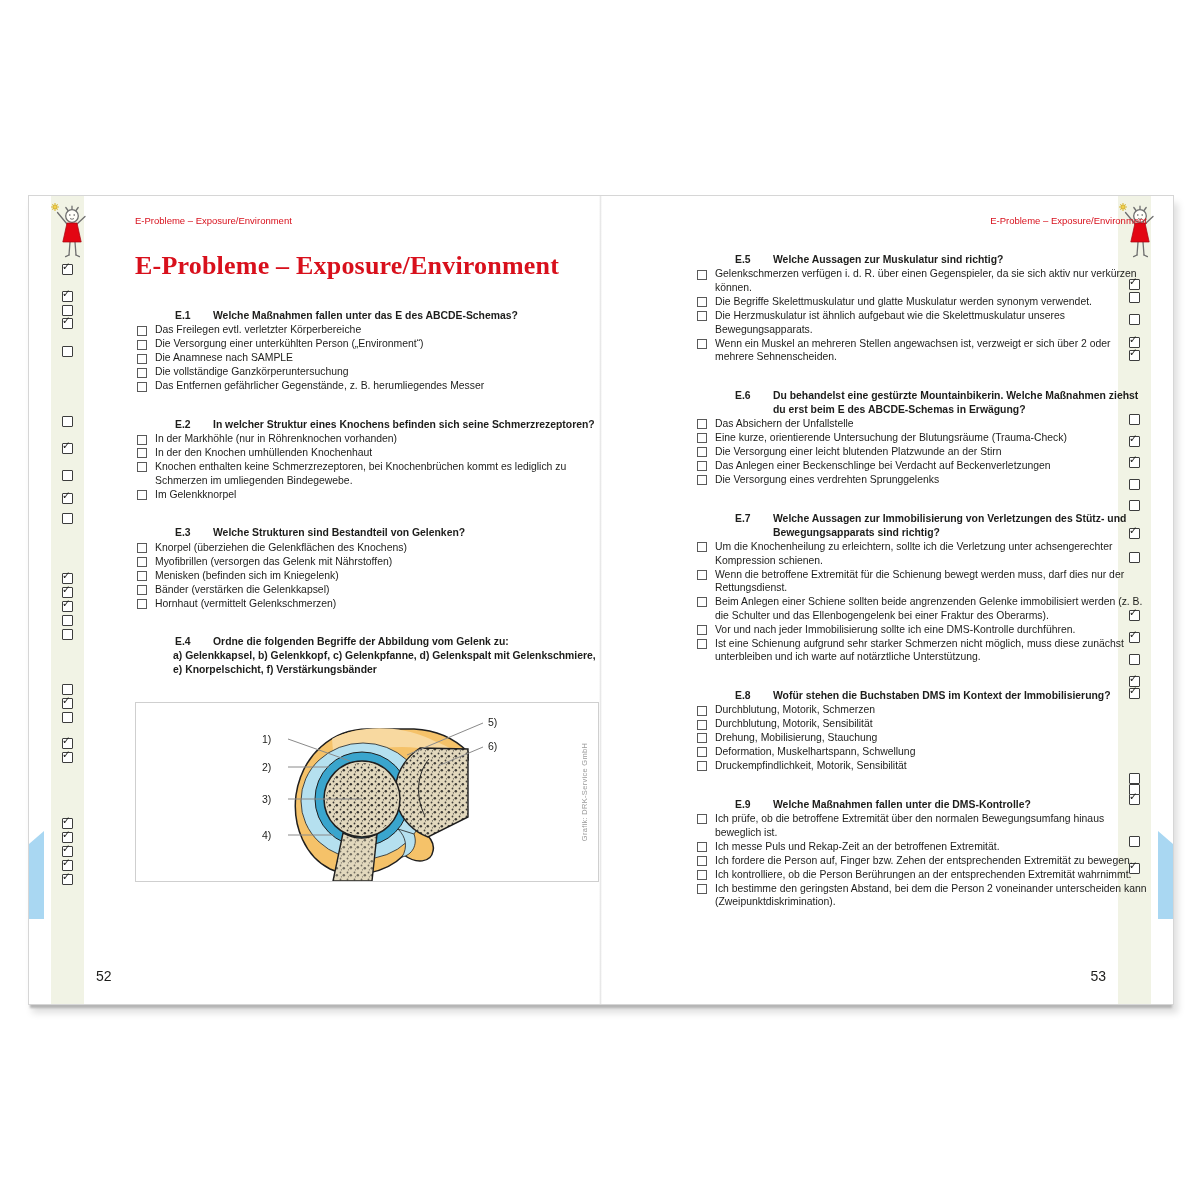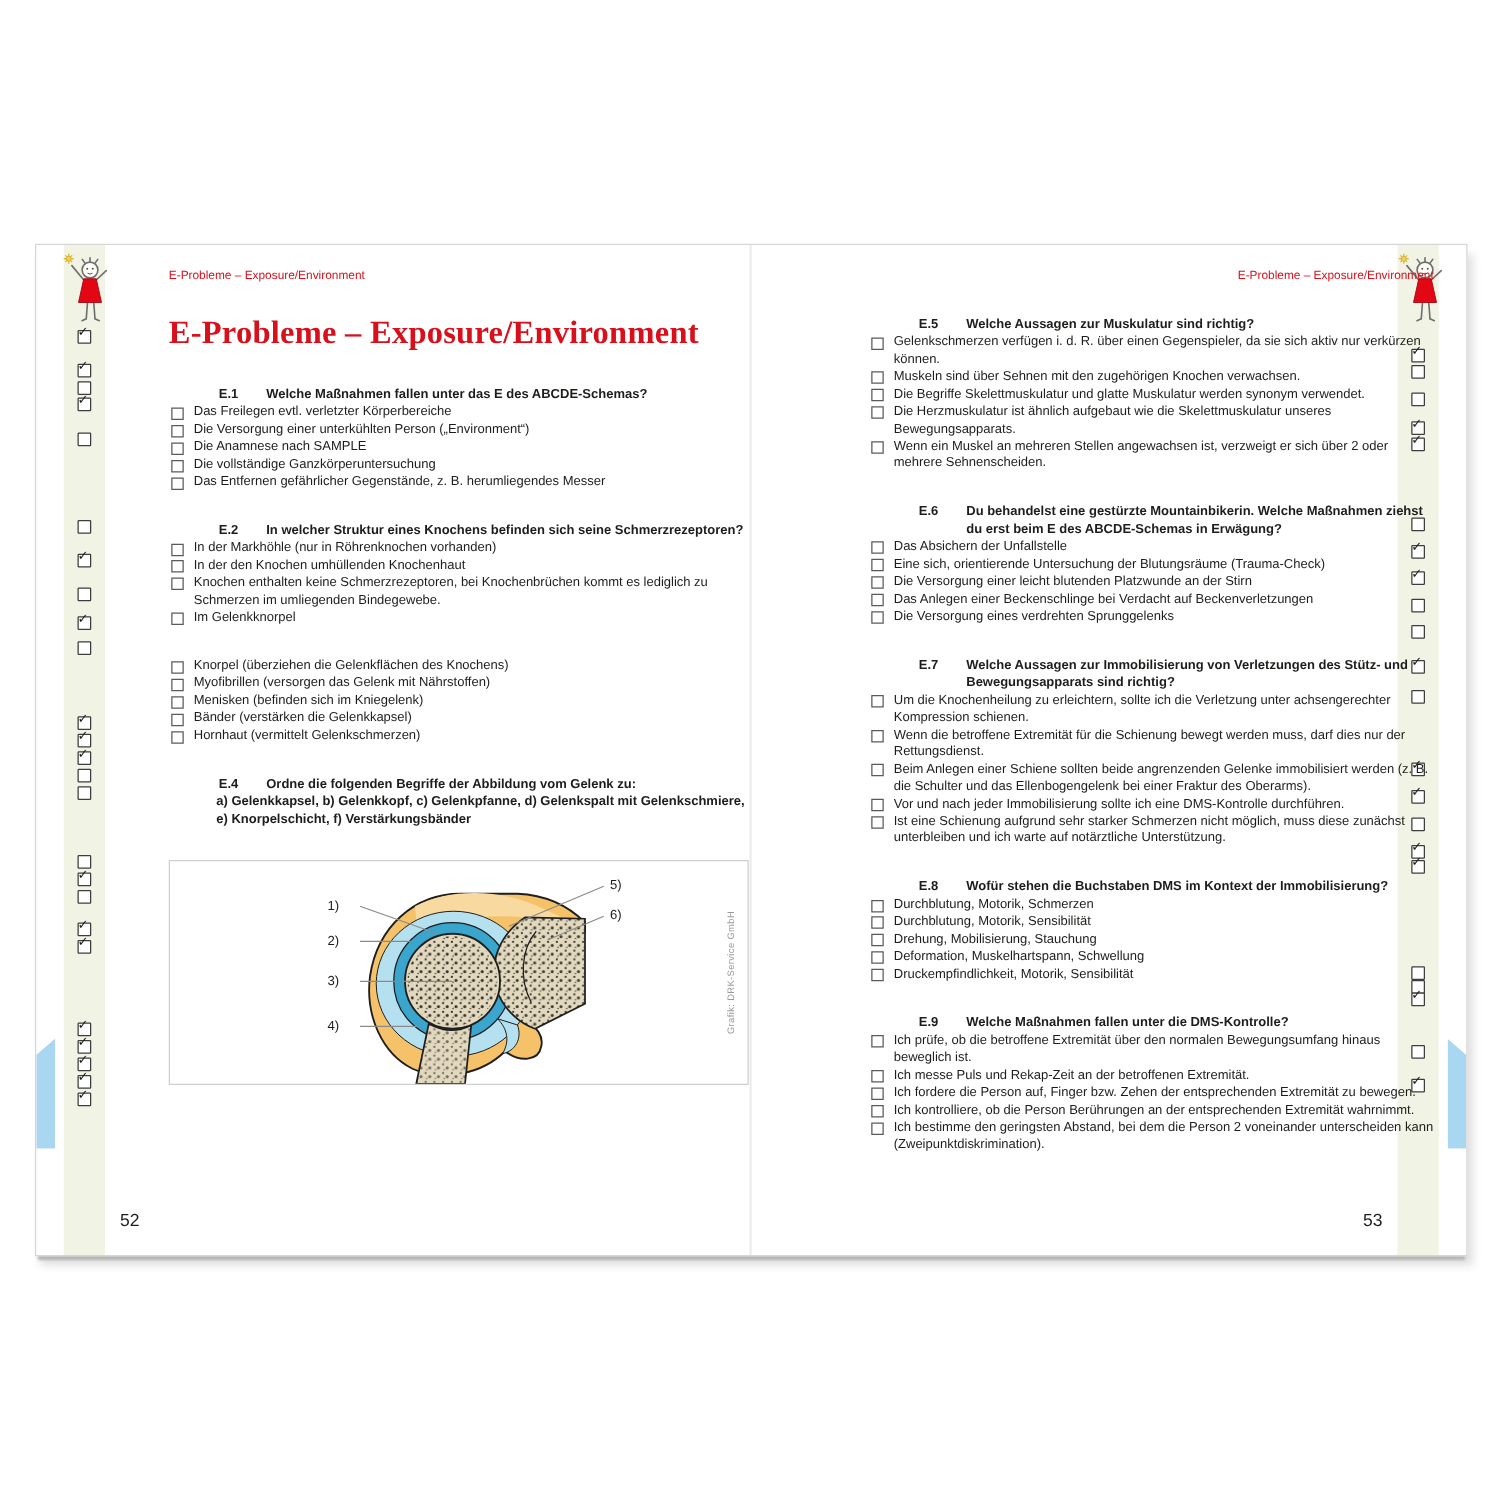--- a/index.html
+++ b/index.html
@@ -189,20 +189,24 @@
             <div class="option">
               <span class="cb"></span>
               <span class="opt-text">Knochen enthalten keine Schmerzrezeptoren, bei Knochenbrüchen kommt es lediglich zu Schmerzen im umliegenden Bindegewebe.</span>
             </div>
             <div class="option">
               <span class="cb"></span>
               <span class="opt-text">Im Gelenkknorpel</span>
             </div>
           </div>
           <div class="question">
+            <div class="q-head">
+              <div class="q-id">E.3</div>
+              <div class="q-text">Welche Strukturen sind Bestandteil von Gelenken?</div>
+            </div>
             <div class="option">
               <span class="cb"></span>
               <span class="opt-text">Knorpel (überziehen die Gelenkflächen des Knochens)</span>
             </div>
             <div class="option">
               <span class="cb"></span>
               <span class="opt-text">Myofibrillen (versorgen das Gelenk mit Nährstoffen)</span>
             </div>
             <div class="option">
               <span class="cb"></span>
@@ -357,24 +361,20 @@
             <div class="q-head">
               <div class="q-id">E.5</div>
               <div class="q-text">Welche Aussagen zur Muskulatur sind richtig?</div>
             </div>
             <div class="option">
               <span class="cb"></span>
               <span class="opt-text">Gelenkschmerzen verfügen i. d. R. über einen Gegenspieler, da sie sich aktiv nur verkürzen können.</span>
             </div>
             <div class="option">
               <span class="cb"></span>
-              <span class="opt-text">Muskeln sind über Sehnen mit den zugehörigen Knochen verwachsen.</span>
-            </div>
-            <div class="option">
-              <span class="cb"></span>
               <span class="opt-text">Die Begriffe Skelettmuskulatur und glatte Muskulatur werden synonym verwendet.</span>
             </div>
             <div class="option">
               <span class="cb"></span>
               <span class="opt-text">Die Herzmuskulatur ist ähnlich aufgebaut wie die Skelettmuskulatur unseres Bewegungsapparats.</span>
             </div>
             <div class="option">
               <span class="cb"></span>
               <span class="opt-text">Wenn ein Muskel an mehreren Stellen angewachsen ist, verzweigt er sich über 2 oder mehrere Sehnenscheiden.</span>
             </div>
@@ -383,21 +383,21 @@
             <div class="q-head">
               <div class="q-id">E.6</div>
               <div class="q-text">Du behandelst eine gestürzte Mountainbikerin. Welche Maßnahmen ziehst du erst beim E des ABCDE-Schemas in Erwägung?</div>
             </div>
             <div class="option">
               <span class="cb"></span>
               <span class="opt-text">Das Absichern der Unfallstelle</span>
             </div>
             <div class="option">
               <span class="cb"></span>
-              <span class="opt-text">Eine sich, orientierende Untersuchung der Blutungsräume (Trauma-Check)</span>
+              <span class="opt-text">Eine kurze, orientierende Untersuchung der Blutungsräume (Trauma-Check)</span>
             </div>
             <div class="option">
               <span class="cb"></span>
               <span class="opt-text">Die Versorgung einer leicht blutenden Platzwunde an der Stirn</span>
             </div>
             <div class="option">
               <span class="cb"></span>
               <span class="opt-text">Das Anlegen einer Beckenschlinge bei Verdacht auf Beckenverletzungen</span>
             </div>
             <div class="option">

